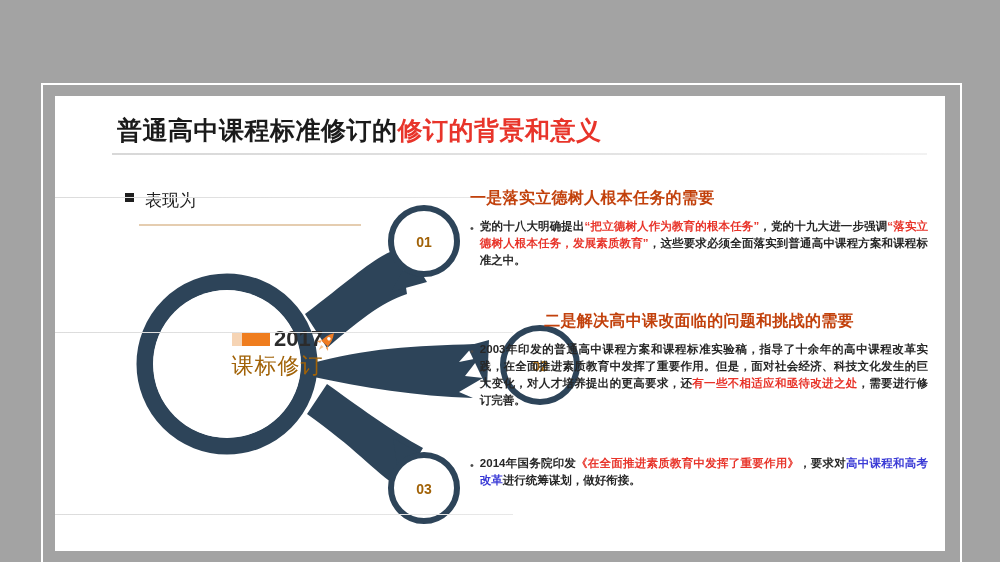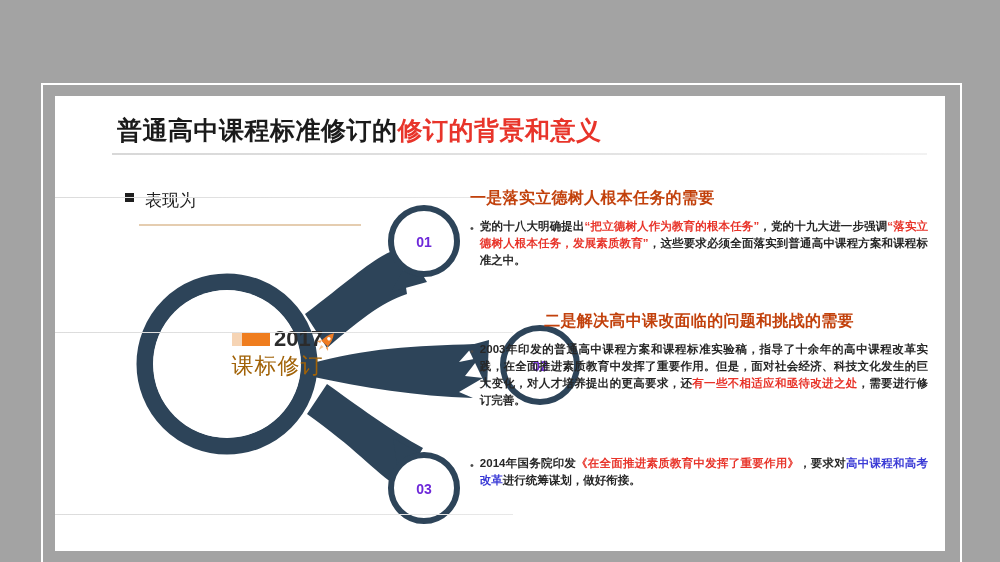--- a/index.html
+++ b/index.html
@@ -51,21 +51,21 @@
   .caption-rule{
     position:absolute;left:84px;top:128px;width:222px;height:2px;
     background:#e5cdb0;
   }
 
   
   .diagram{position:absolute;left:0;top:0;width:890px;height:455px;pointer-events:none;}
 
   
   .node-num{
-    position:absolute;font-size:14px;font-weight:bold;color:#6d28d9;
+    position:absolute;font-size:14px;font-weight:bold;color:#a16207;
     width:40px;text-align:center;
   }
   #num01{left:349px;top:138px;}
   #num02{left:465px;top:262px;}
   #num03{left:349px;top:385px;}
 
   
   .center-year{
     position:absolute;left:150px;top:230px;width:145px;
     display:flex;align-items:center;justify-content:center;

